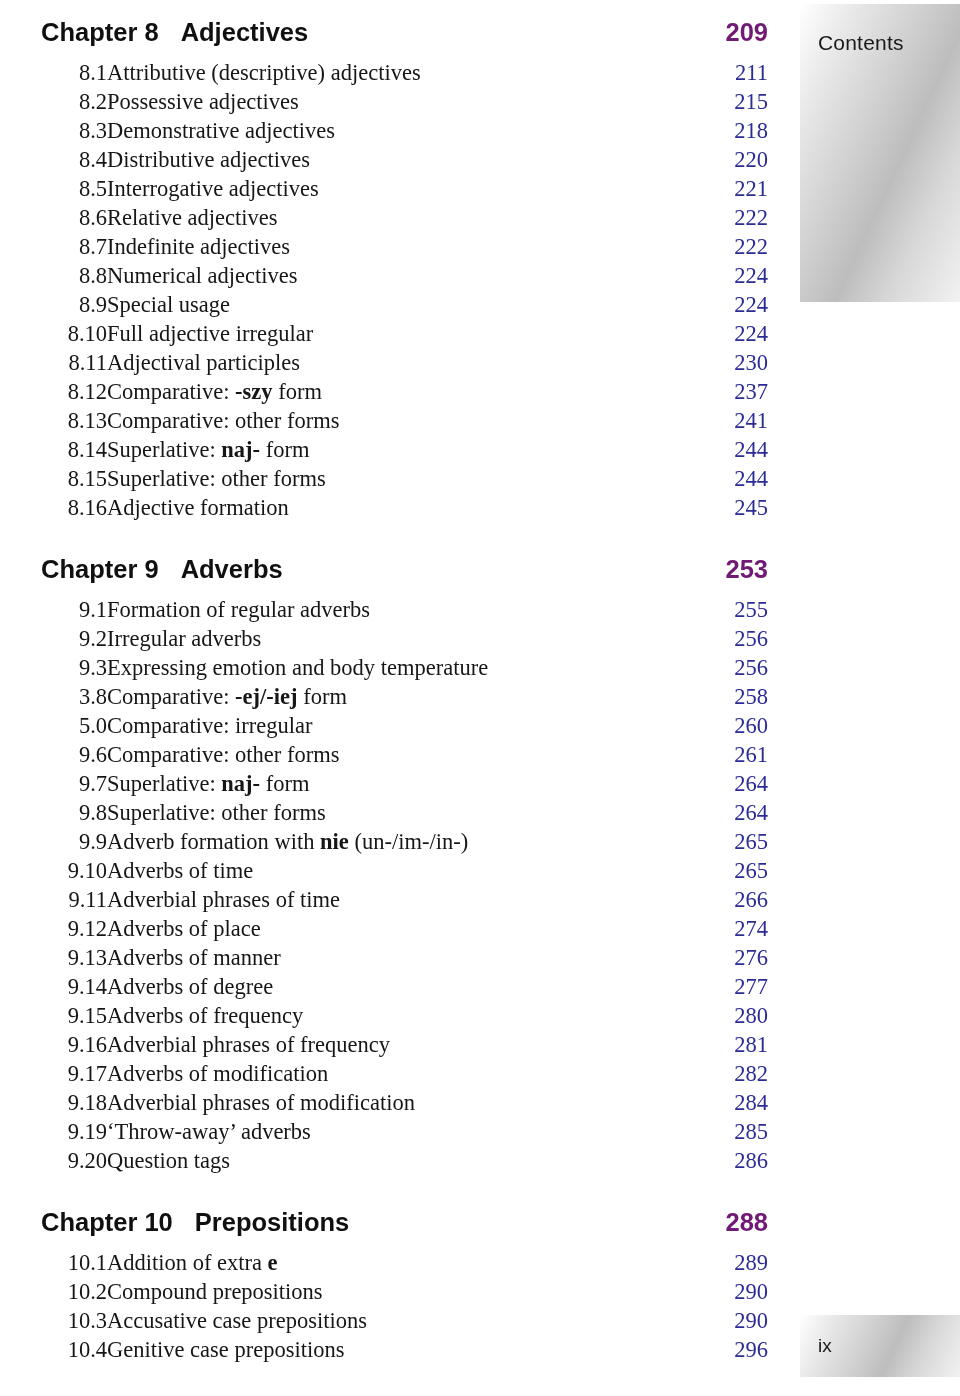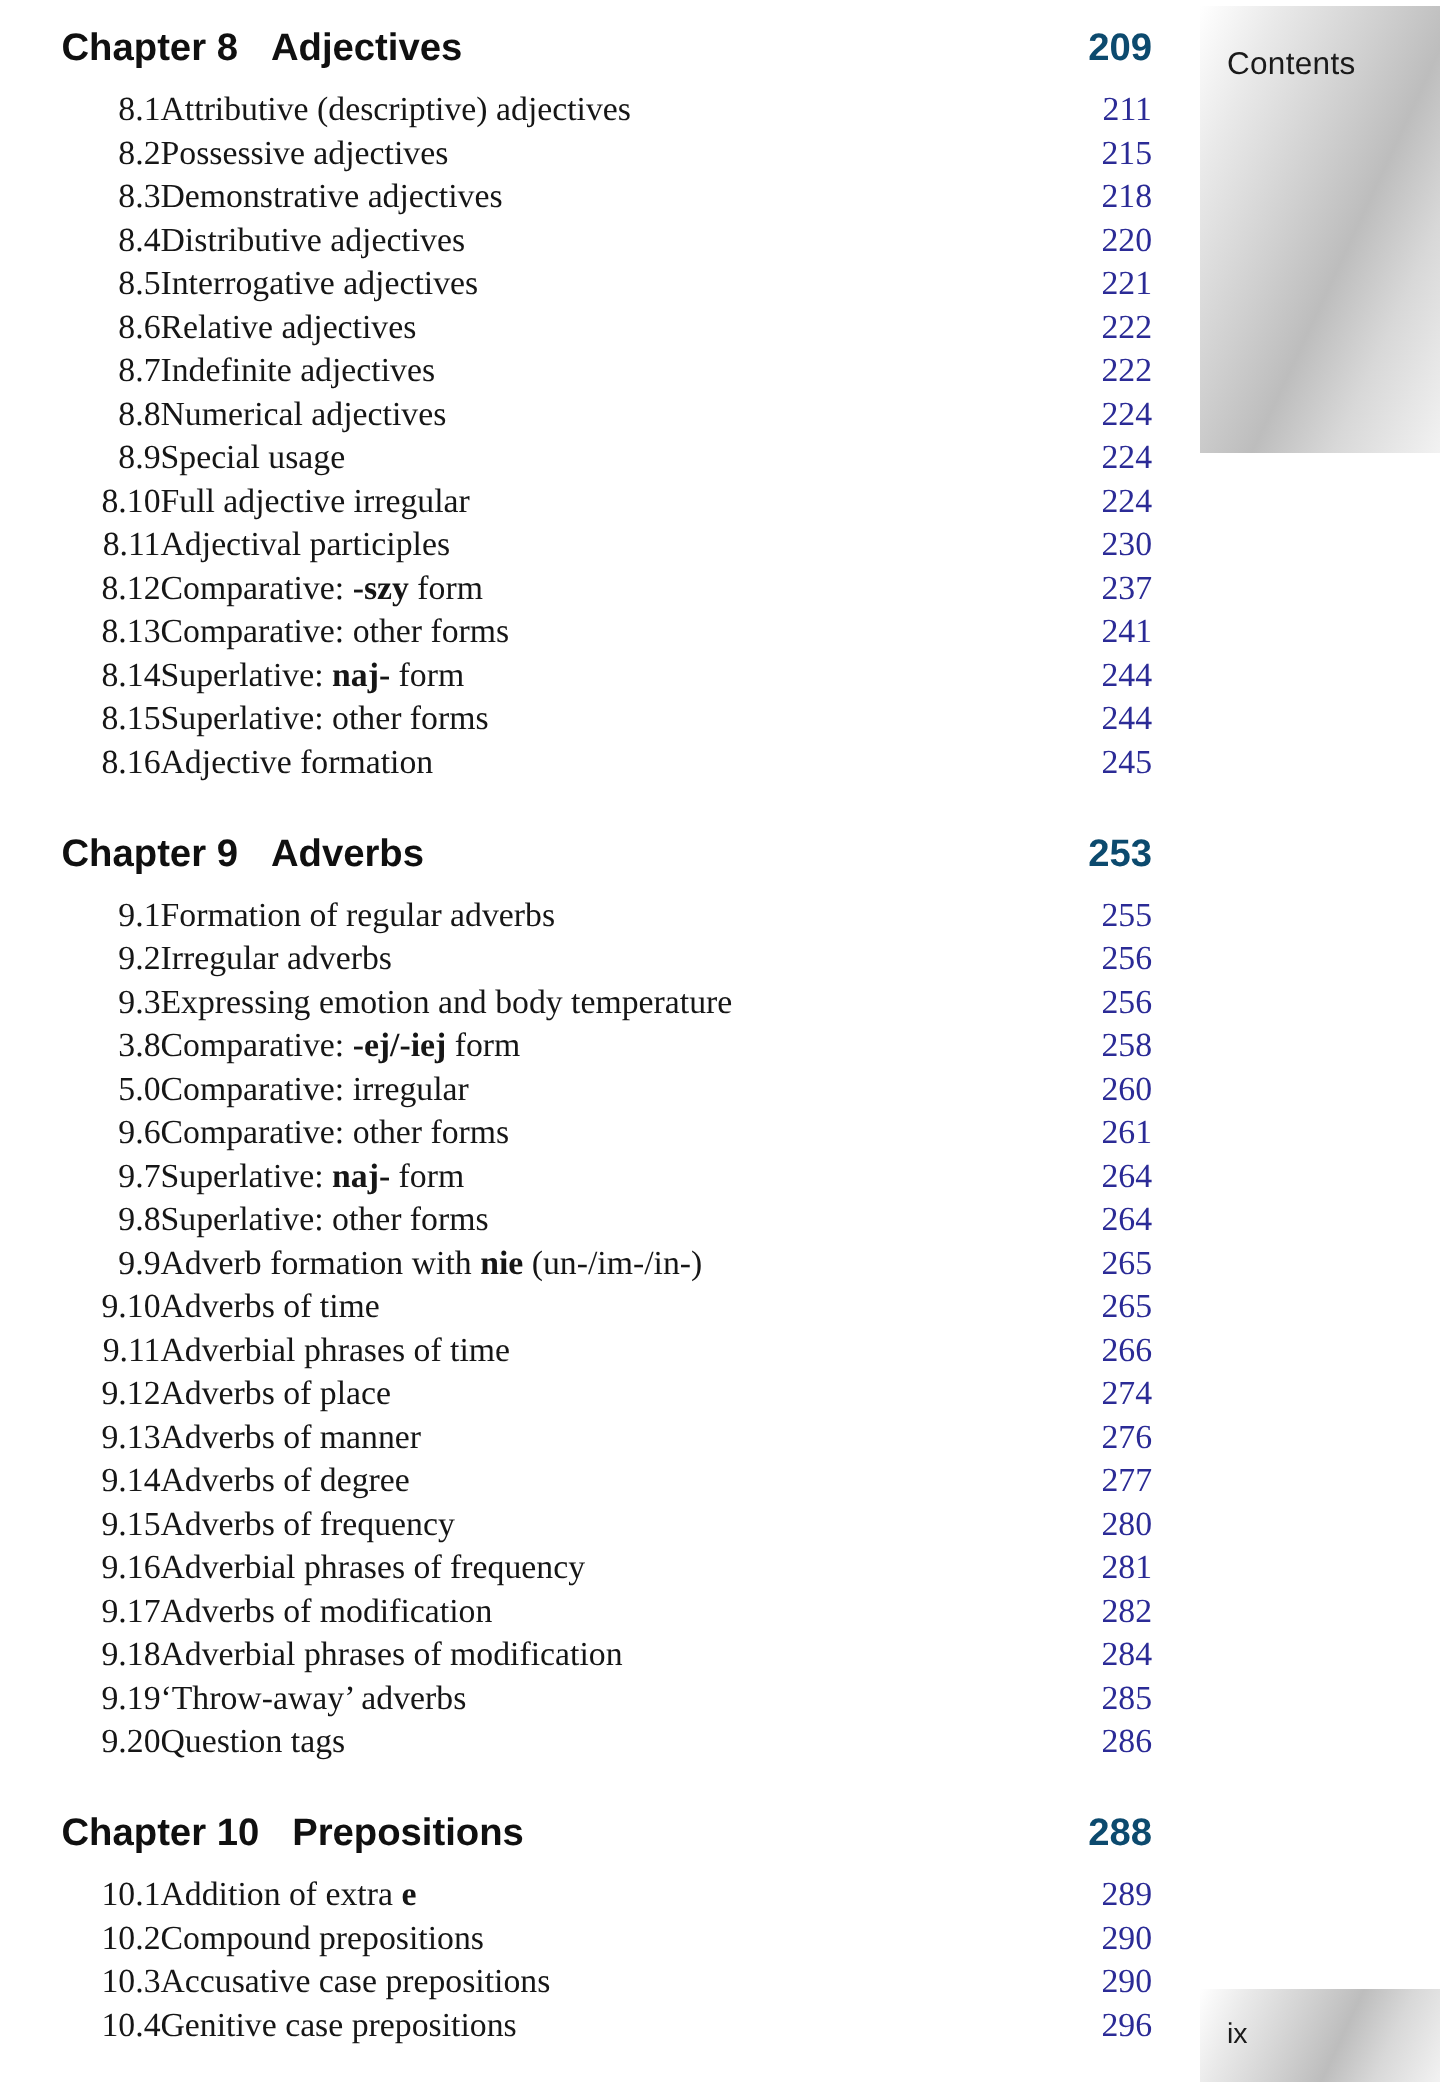--- a/index.html
+++ b/index.html
@@ -37,21 +37,21 @@
     align-items: flex-start;
   }
   #contents-tab .tab-label {
     font-family: "Liberation Sans", sans-serif;
     font-size: 21px;
     color: #1a1a1a;
     padding: 27px 0 0 18px;
     letter-spacing: .2px;
   }
   #folio-tab {
-    bottom: 8px;
+    bottom: 19px;
     width: 160px;
     height: 62px;
     text-align: center;
   }
   #folio-tab .tab-label {
     font-family: "Liberation Sans", sans-serif;
     font-size: 19px;
     color: #1a1a1a;
     padding-left: 18px;
   }
@@ -73,21 +73,21 @@
     font-weight: bold;
     font-size: 25.5px;
     color: #101010;
     margin: 0 0 11px 0;
     padding-left: 4px;
   }
   .chapter-head .ch-word { white-space: pre; }
   .chapter-head .ch-title { margin-left: 22px; }
   .chapter-head .ch-page {
     margin-left: auto;
-    color: #0c4a6e;
+    color: #701a75;
     font-size: 25.5px;
     font-weight: bold;
     padding-right: 22px;
   }
 
   .entry {
     display: flex;
     align-items: baseline;
     font-size: 22.5px;
     color: #161616;

